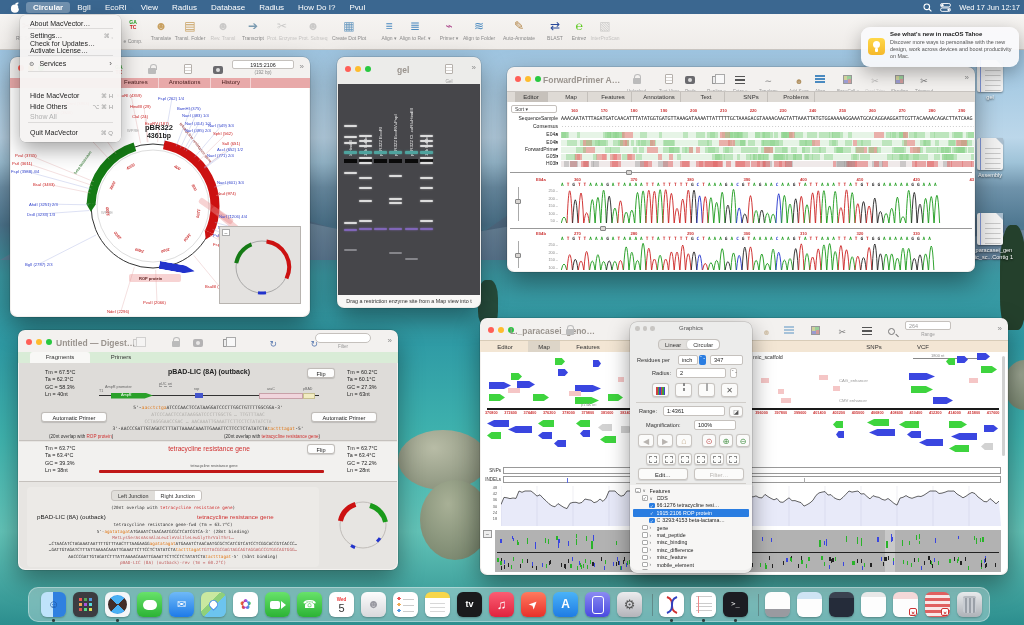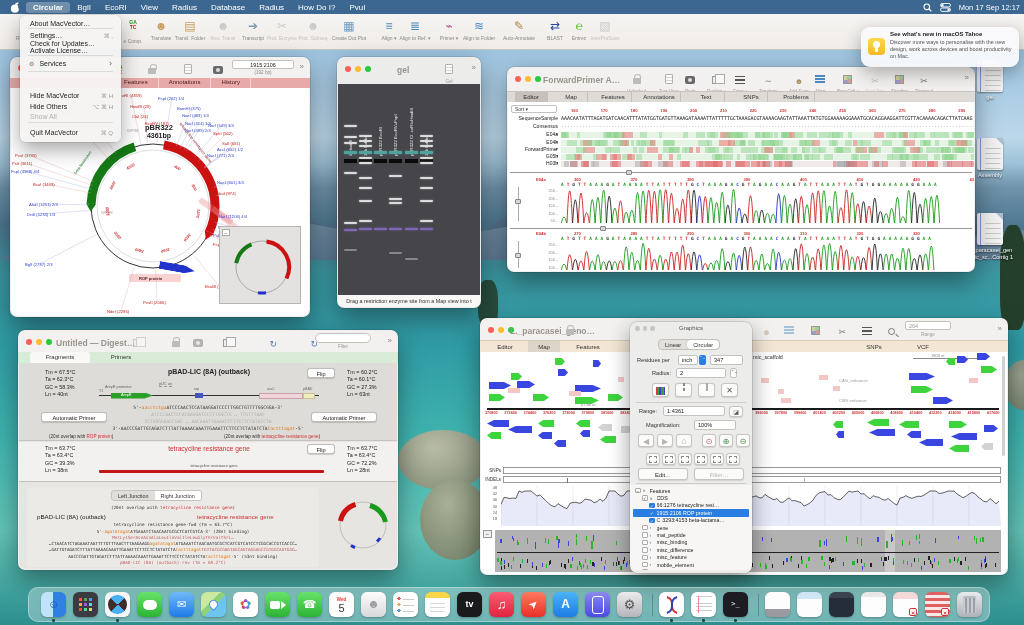--- a/index.html
+++ b/index.html
@@ -1860,21 +1860,21 @@
       <svg width="9" height="9">
           <circle cx="3.8" cy="3.8" r="2.8" fill="none" stroke="#fff" stroke-width="1.1"></circle>
           <line x1="6" y1="6" x2="8.4" y2="8.4" stroke="#fff" stroke-width="1.1"></line>
         </svg>
       <svg width="11" height="9">
           <rect x=".5" y=".5" width="10" height="3.4" rx="1.7" fill="none" stroke="#fff" stroke-width=".9"></rect>
           <circle cx="2.4" cy="2.2" r="1.2" fill="#fff"></circle>
           <rect x=".5" y="5" width="10" height="3.4" rx="1.7" fill="none" stroke="#fff" stroke-width=".9"></rect>
           <circle cx="8.6" cy="6.7" r="1.2" fill="#fff"></circle>
         </svg>
-      <span id="mb-clock">Mon 17 Sep 12:17</span>
+      <span id="mb-clock">Wed 17 Jun 12:17</span>
     </span>
   </div>
 
   <div id="dock">
       <div class="dk k-finder" style="left: 12px;">
         <div class="g">☺</div>
       </div>
       <div class="ddot" style="left: 23px;"></div>
       <div class="dk k-launchpad" style="left: 44px;"></div>
       <div class="dk k-safari" style="left: 76px;"></div>

